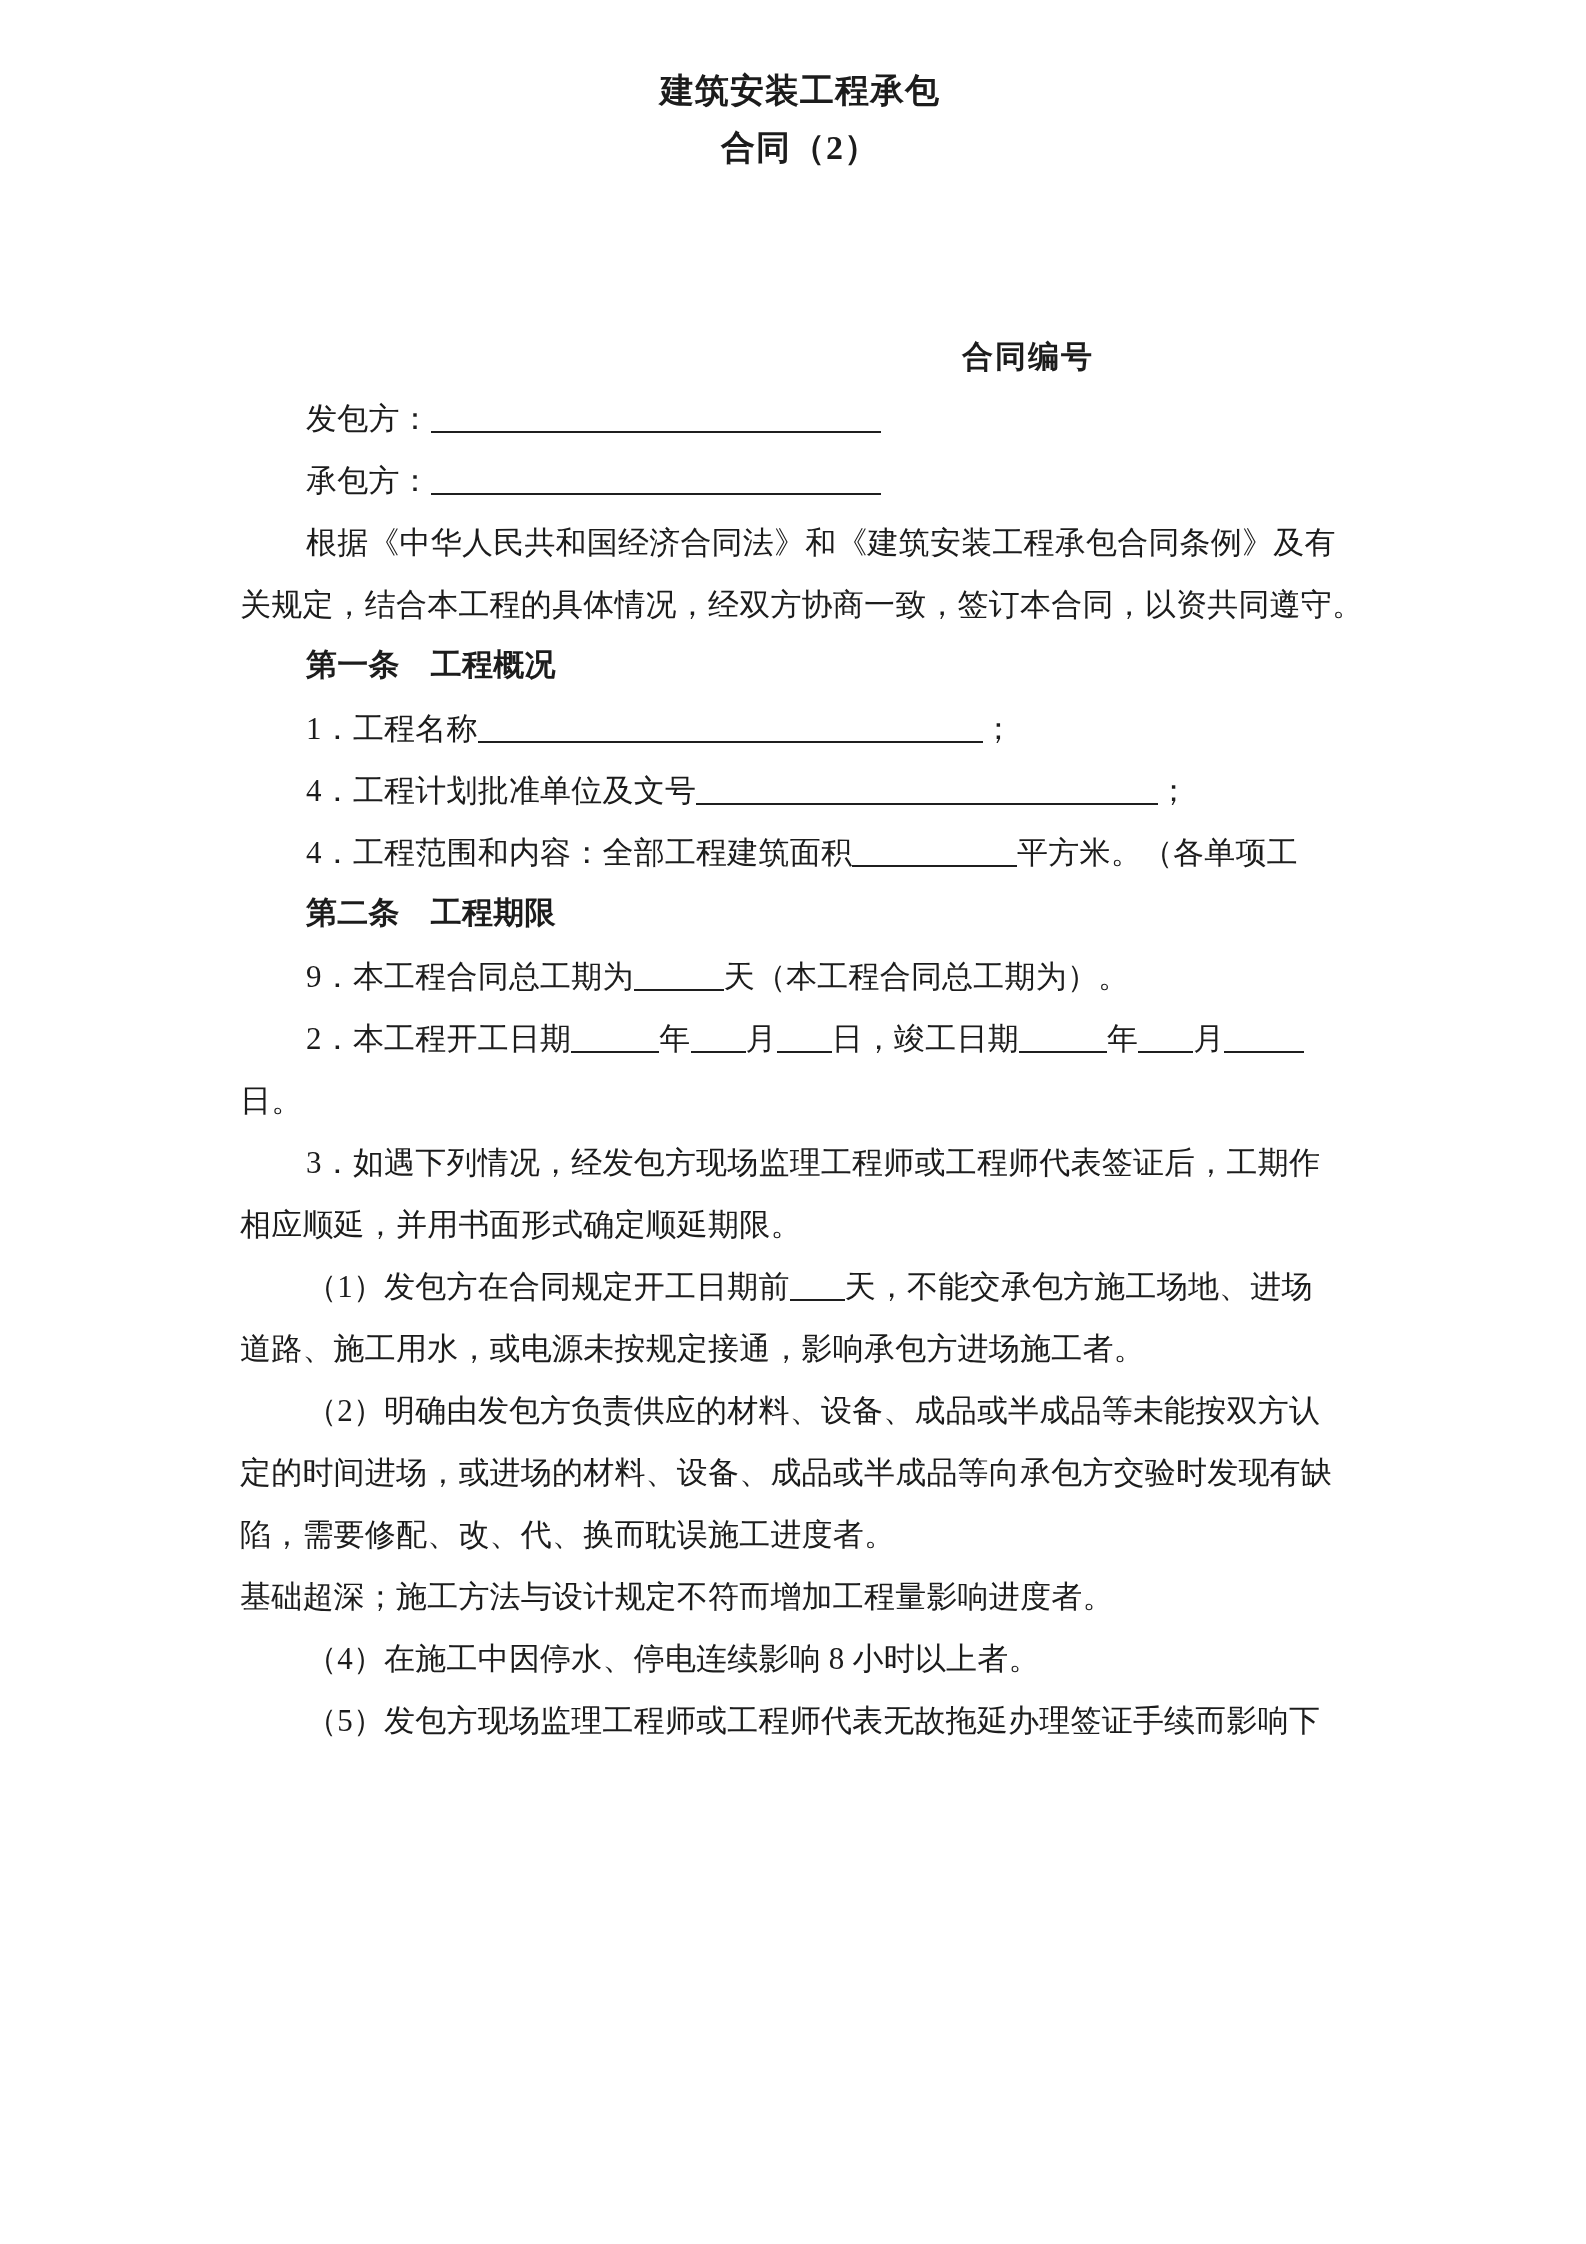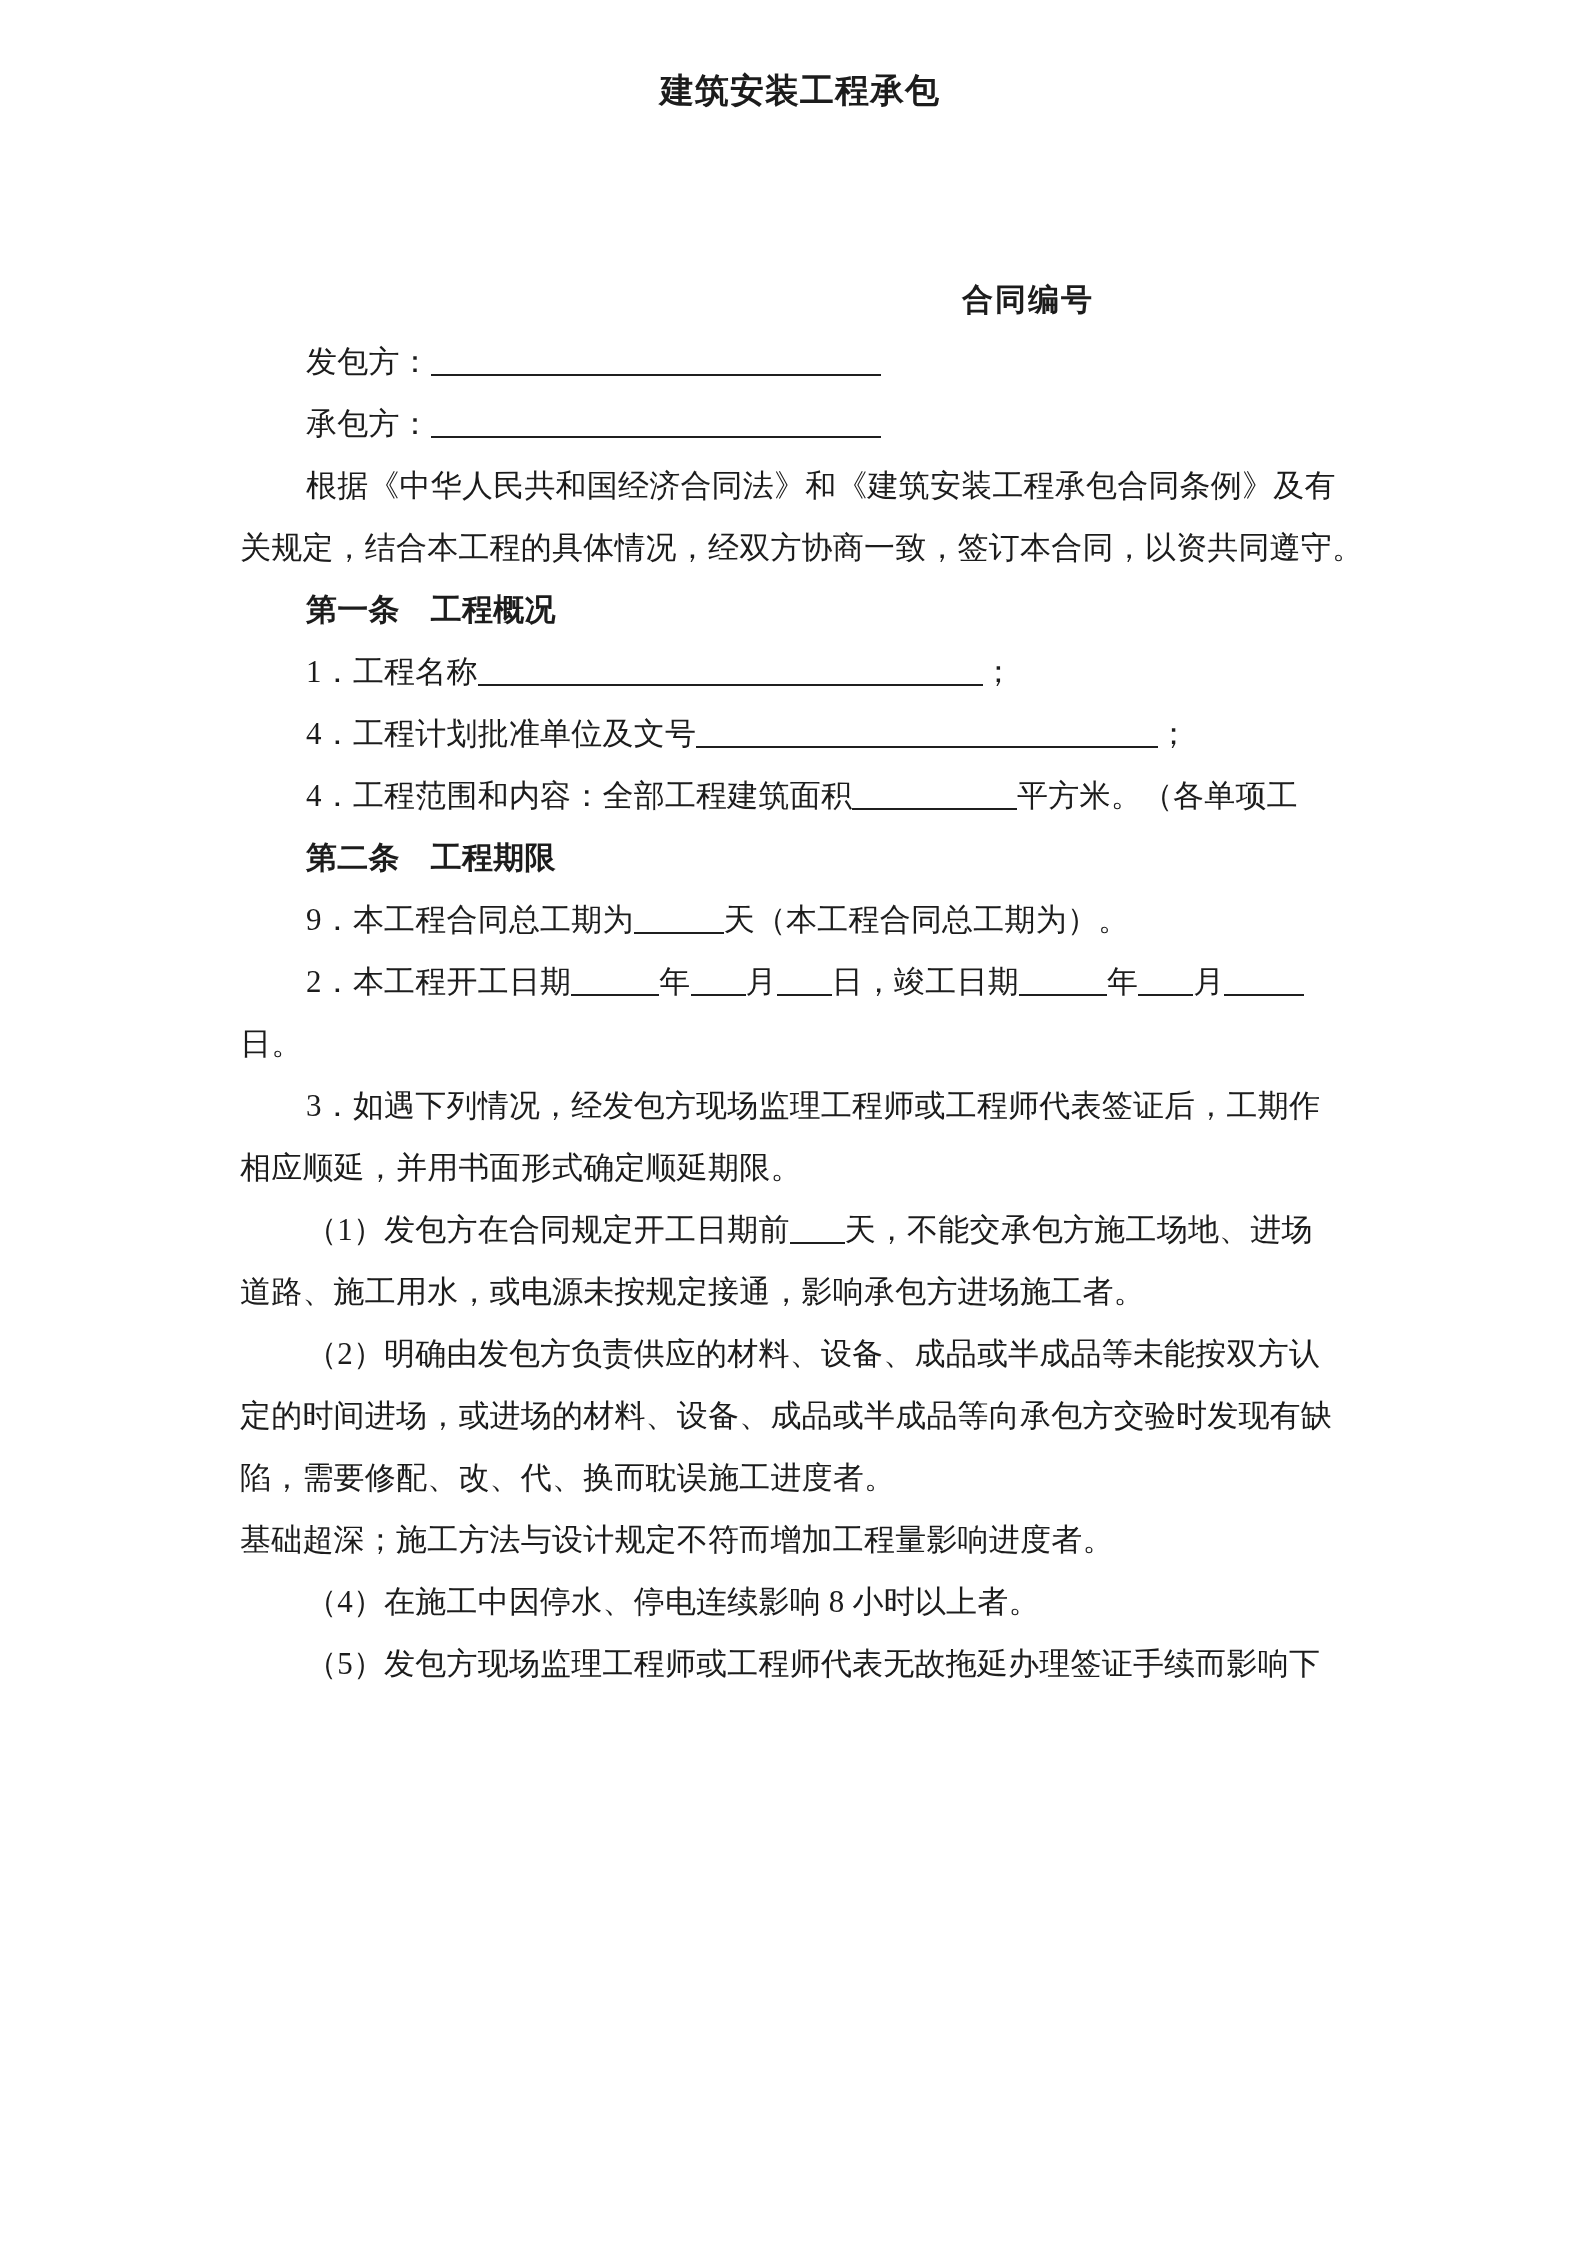--- a/index.html
+++ b/index.html
@@ -30,39 +30,40 @@
     white-space: nowrap;
   }
   .line {
     font-size: 31px;
     line-height: 62px;
     height: 62px;
     letter-spacing: 0.2px;
     white-space: nowrap;
   }
   .indent { padding-left: 66px; }
-  .bold { font-weight: bold; }
+  .bold { font-weight: bold; font-family: Liberation Mono, monospace; }
   .contract-no {
     padding-left: 722px;
     font-weight: bold;
     letter-spacing: 2px;
   }
   .blank {
     display: inline-block;
     height: 12px;
     border-bottom: 2px solid #1f1f1f;
     transform: translateY(4px);
   }
   .spacer { width: 100%; }
 </style>
 </head>
 <body>
 
 <div class="page" style="color: rgb(28, 28, 28); background: rgb(255, 255, 255);">
     <div class="t-line"><span>建筑安装工程承包</span></div>
+    <div class="t-line"><span>合同（2）</span></div>
     <div class="spacer" style="height: 150px;"></div>
     <div class="line contract-no"><span>合同编号</span></div>
     <div class="line indent"><span>发包方：</span><span class="blank" style="width: 450px; border-bottom-color: rgb(31, 31, 31);"></span></div>
     <div class="line indent"><span>承包方：</span><span class="blank" style="width: 450px; border-bottom-color: rgb(31, 31, 31);"></span></div>
     <div class="line indent"><span>根据《中华人民共和国经济合同法》和《建筑安装工程承包合同条例》及有</span></div>
     <div class="line"><span>关规定，结合本工程的具体情况，经双方协商一致，签订本合同，以资共同遵守。</span></div>
     <div class="line bold indent"><span>第一条　工程概况</span></div>
     <div class="line indent"><span>1．工程名称</span><span class="blank" style="width: 505px; border-bottom-color: rgb(31, 31, 31);"></span><span>；</span></div>
     <div class="line indent"><span>4．工程计划批准单位及文号</span><span class="blank" style="width: 462px; border-bottom-color: rgb(31, 31, 31);"></span><span>；</span></div>
     <div class="line indent"><span>4．工程范围和内容：全部工程建筑面积</span><span class="blank" style="width: 165px; border-bottom-color: rgb(31, 31, 31);"></span><span>平方米。（各单项工</span></div>

